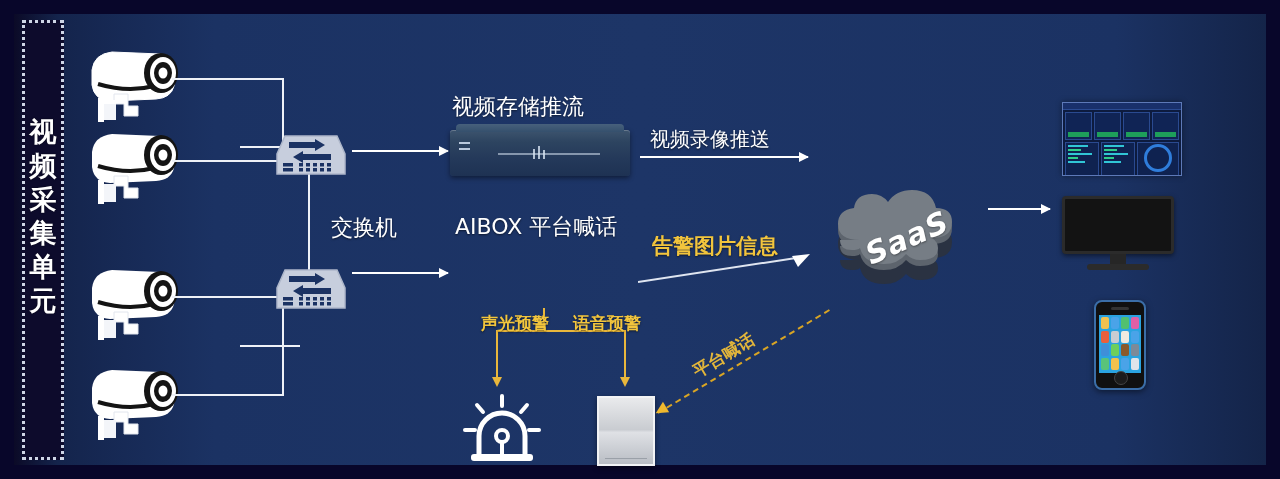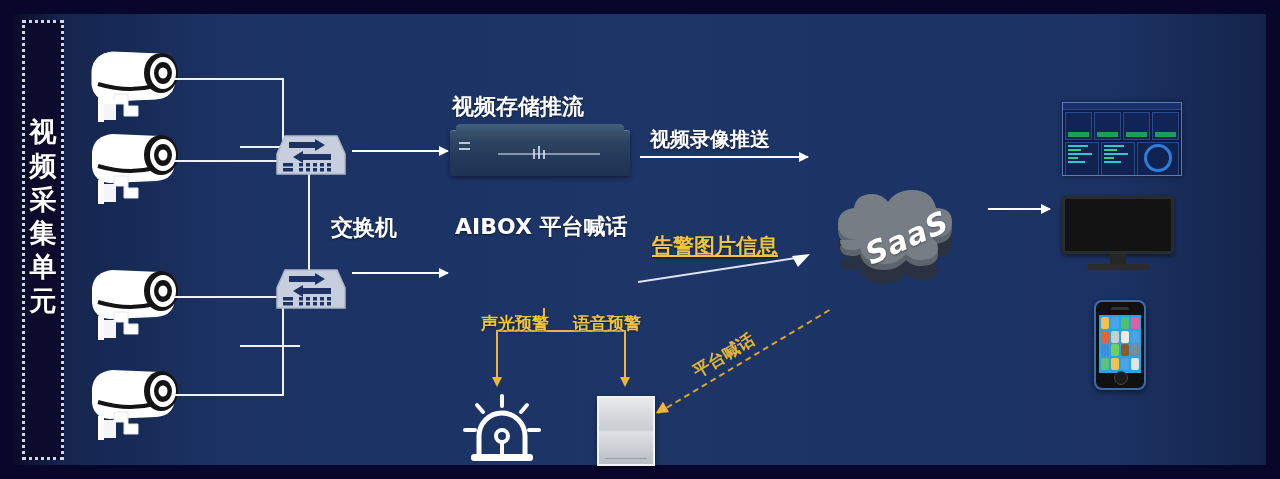--- a/index.html
+++ b/index.html
@@ -52,21 +52,21 @@
   .arrow-v:after{
     content:"";position:absolute;left:-4px;bottom:-9px;
     border-top:10px solid #e9b73c;
     border-left:5px solid transparent;
     border-right:5px solid transparent;
   }
   .ln-y{position:absolute;background:#e9b73c;}
 
   
   .lbl{
-    position:absolute;color:#ffffff;font-weight:bold;white-space:nowrap;
+    position:absolute;color:#ffffff;font-weight:normal;white-space:nowrap;
     text-shadow:0 1px 2px rgba(0,0,0,.55);
   }
   .lbl-y{
     position:absolute;color:#f2c53d;font-weight:bold;white-space:nowrap;
     text-shadow:0 1px 2px rgba(0,0,0,.55);
   }
 
   
   .cam{position:absolute;width:110px;height:86px;}
 
@@ -366,21 +366,21 @@
   <div class="arrow-h" style="left:352px;top:272px;width:96px;"></div>
 
   <div class="lbl" style="left:455px;top:212px;font-size:22px;">AIBOX 平台喊话</div>
 
   <div style="position:absolute;left:638px;top:250px;width:172px;height:36px;">
     <svg viewBox="0 0 172 36" width="172" height="36">
       <line x1="0" y1="32" x2="158" y2="8" stroke="#dfe5f0" stroke-width="2"></line>
       <polygon points="172,4 154,6 160,17" fill="#ffffff"></polygon>
     </svg>
   </div>
-  <div class="lbl-y" style="left:652px;top:232px;font-size:21px;text-decoration:underline;">告警图片信息</div>
+  <div class="lbl-y" style="left:652px;top:232px;font-size:21px;">告警图片信息</div>
 
   <div class="ln-y" style="left:543px;top:308px;width:2px;height:22px;"></div>
   <div class="ln-y" style="left:496px;top:330px;width:130px;height:2px;"></div>
   <div class="arrow-v" style="left:496px;top:330px;height:48px;"></div>
   <div class="arrow-v" style="left:624px;top:330px;height:48px;"></div>
 
   <div class="lbl-y" style="left:481px;top:312px;font-size:17px;">声光预警</div>
   <div class="lbl-y" style="left:573px;top:312px;font-size:17px;">语音预警</div>
 
   <div class="siren" style="left:459px;top:392px;">

